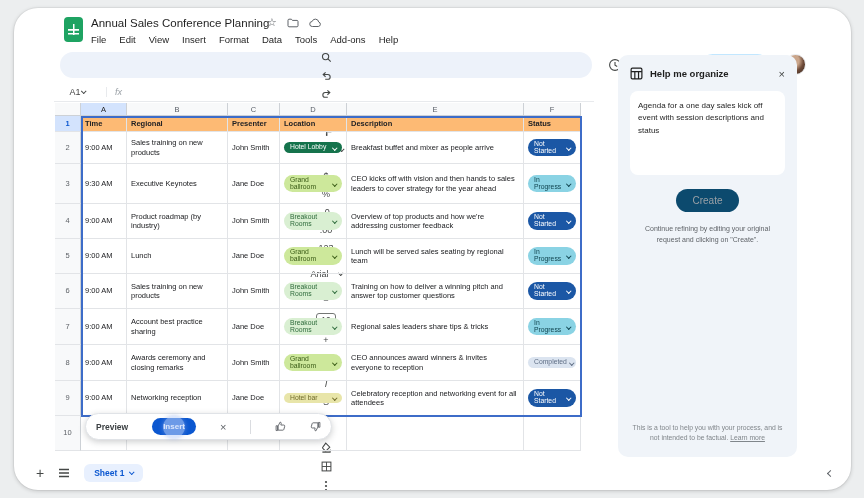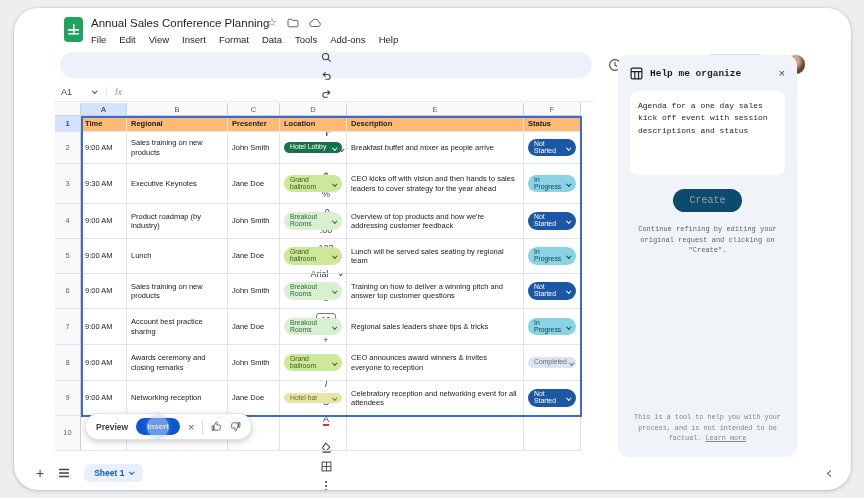--- a/index.html
+++ b/index.html
@@ -30,21 +30,21 @@
   .fs-box { border:1px solid #747775; border-radius:3px; padding:0 4px; font-size:8.5px; height:14px; line-height:13px; background:#fff; }
   .b { font-weight:bold; } .i { font-style:italic; } .st { text-decoration:line-through; }
   .ucolor { border-bottom:2px solid #d93025; padding-bottom:0; line-height:9px; }
   .spacer { flex:1; }
   .chev { display:inline-block; width:4px; height:4px; border-right:1.2px solid #444746; border-bottom:1.2px solid #444746; transform:rotate(45deg) translateY(-1px); }
   .chev-up { transform:rotate(-135deg) translateY(-1px); }
   .chev-left { width:5px; height:5px; border-width:1.6px; transform:rotate(135deg); border-color:#5f6368; }
 
   
   .formulabar { position:absolute; left:40px; top:74px; width:540px; height:20px; display:flex; align-items:center; gap:6px; font-size:9px; color:#444; border-bottom:1px solid #e8eaed; }
-  .namebox { width:46px; display:flex; align-items:center; justify-content:flex-end; padding:0 4px;gap:20px; }
+  .namebox { width:46px; display:flex; align-items:center; justify-content:center; padding:0 4px; }
   .fx { font-style:italic; color:#9aa0a6; font-size:9px; padding-left:8px; border-left:1px solid #e8eaed; }
 
   
   .grid { position:absolute; left:41px; top:95px; width:527px; }
   .gridrow { display:flex; }
   .cell { border-right:1px solid #e2e4e7; border-bottom:1px solid #e2e4e7; font-size:7.5px; padding:2px 4px; overflow:hidden; line-height:1.25; }
   .c-num { width:26px; flex:none; background:#f8f9fa; color:#5f6368; font-size:7.5px; display:flex; align-items:center; justify-content:center; border-right:1px solid #cdd1d6; }
   .c-a { width:46px; flex:none; } .c-b { width:101px; flex:none; } .c-c { width:52px; flex:none; }
   .c-d { width:67px; flex:none; display:flex; align-items:center; } .c-e { width:177px; flex:none; } .c-f { width:57px; flex:none; display:flex; align-items:center; }
   .colhead { height:13px; background:#f8f9fa; color:#575d66; font-size:7.5px; display:flex; align-items:center; justify-content:center; padding:0; border-right:1px solid #cdd1d6; border-bottom:1px solid #cdd1d6; }
@@ -64,36 +64,36 @@
   .chip .chip-arrow { width:3.5px; height:3.5px; border-right:1.1px solid currentColor; border-bottom:1.1px solid currentColor; transform:rotate(45deg); flex:none; }
   .chip--dark-green { background:#15734c; color:#fff; }
   .chip--green { background:#cde89b; color:#3a5b16; }
   .chip--light-green { background:#d9efd2; color:#2f6b3c; }
   .chip--yellow { background:#e8e5a9; color:#6f6a2a; }
   .chip--dark-blue { background:#1b57a5; color:#fff; }
   .chip--light-blue { background:#8ad3e4; color:#10444f; }
   .chip--pale-blue { background:#dbe4f0; color:#5f6e85; }
 
   
-  .preview-bar { position:absolute; left:71px; top:405px; height:27px; background:#fff; border:1px solid #e0e3e7; border-radius:14px; box-shadow:0 2px 6px rgba(60,64,67,.25); display:flex; align-items:center; gap:8px; padding:0 10px; z-index:5; }
+  .preview-bar { position:absolute; left:71px; top:405px; height:27px; background:#fff; border:1px solid #e0e3e7; border-radius:14px; box-shadow:0 2px 6px rgba(60,64,67,.25); display:flex; align-items:center; gap:24px; padding:0 10px; z-index:5; }
   .preview-label { font-size:8.5px; font-weight:600; color:#3c4043; }
   .insert-btn { position:relative; background:#0b57d0; color:#fff; font-size:8px; font-weight:600; border-radius:999px; padding:4px 11px; }
   .click-ring { position:absolute; left:50%; top:50%; width:22px; height:22px; transform:translate(-50%,-50%); border-radius:50%; background:rgba(190,210,250,.55); box-shadow:0 0 5px rgba(130,160,230,.6); pointer-events:none; }
   .pv-close { font-size:11px; color:#5f6368; }
   .pv-sep { width:1px; height:14px; background:#dadce0; }
   .thumb svg { display:block; }
 
   
   .bottombar { position:absolute; left:0; bottom:4px; width:580px; height:26px; display:flex; align-items:center; gap:14px; padding-left:22px; }
   .add-sheet { font-size:14px; color:#444746; }
   .sheet-tab { display:flex; align-items:center; gap:5px; background:#e8f0fe; color:#0b57d0; font-size:8.5px; font-weight:700; border-radius:6px; padding:4px 10px; }
   .sheet-tab .chev { border-color:#0b57d0; }
 
   
-  .panel { position:absolute; left:604px; top:47px; width:179px; height:402px; background:#f0f4f9; border-radius:10px; padding:12px;font-family:Liberation Mono, monospace; }
+  .panel { position:absolute; left:604px; top:47px; width:179px; height:402px; background:#f0f4f9; border-radius:10px; padding:12px; }
   .panel-head { display:flex; align-items:center; gap:7px; }
   .panel-title { font-size:9.5px; font-weight:600; color:#1f1f1f; flex:1; }
   .panel-close { font-size:11px; color:#444746; }
   .prompt-box { margin-top:11px; background:#fff; border-radius:8px; padding:9px 8px; height:84px; font-size:8px; line-height:1.55; color:#1f1f1f; }
   .create-btn { display:block; margin:14px auto 0; background:#0c4a6e; color:#9aa0a6; border:none; border-radius:999px; padding:6px 16px; font-size:10px; font-family:inherit; }
   .panel-hint { margin-top:12px; font-size:7px; line-height:1.5; color:#5f6368; text-align:center; padding:0 6px; }
   .panel-footer { position:absolute; bottom:14px; left:12px; right:12px; font-size:6.8px; line-height:1.5; color:#80868b; text-align:center; }
   .learn-more { color:#80868b; text-decoration:underline; }
   .collapse-chev { position:absolute; right:18px; bottom:14px; }
 

